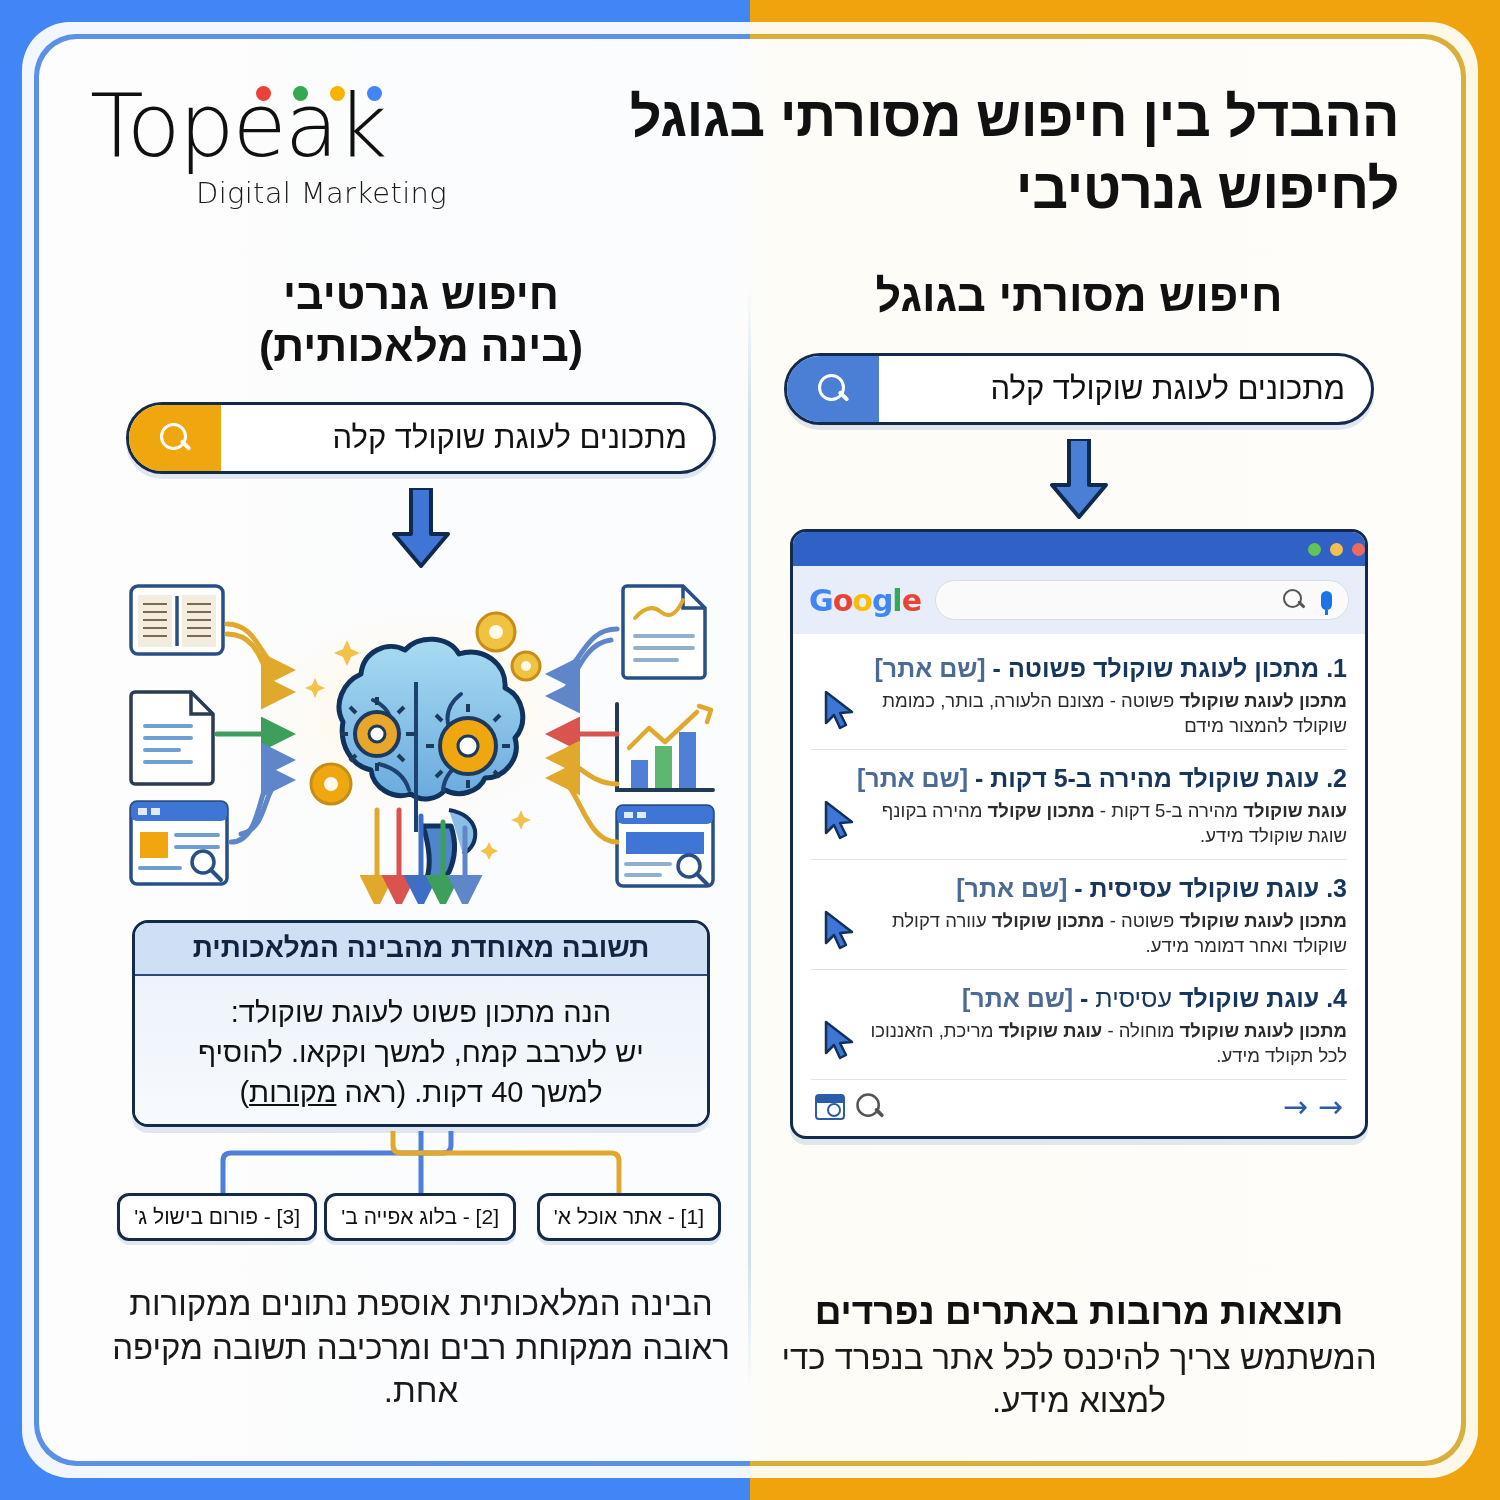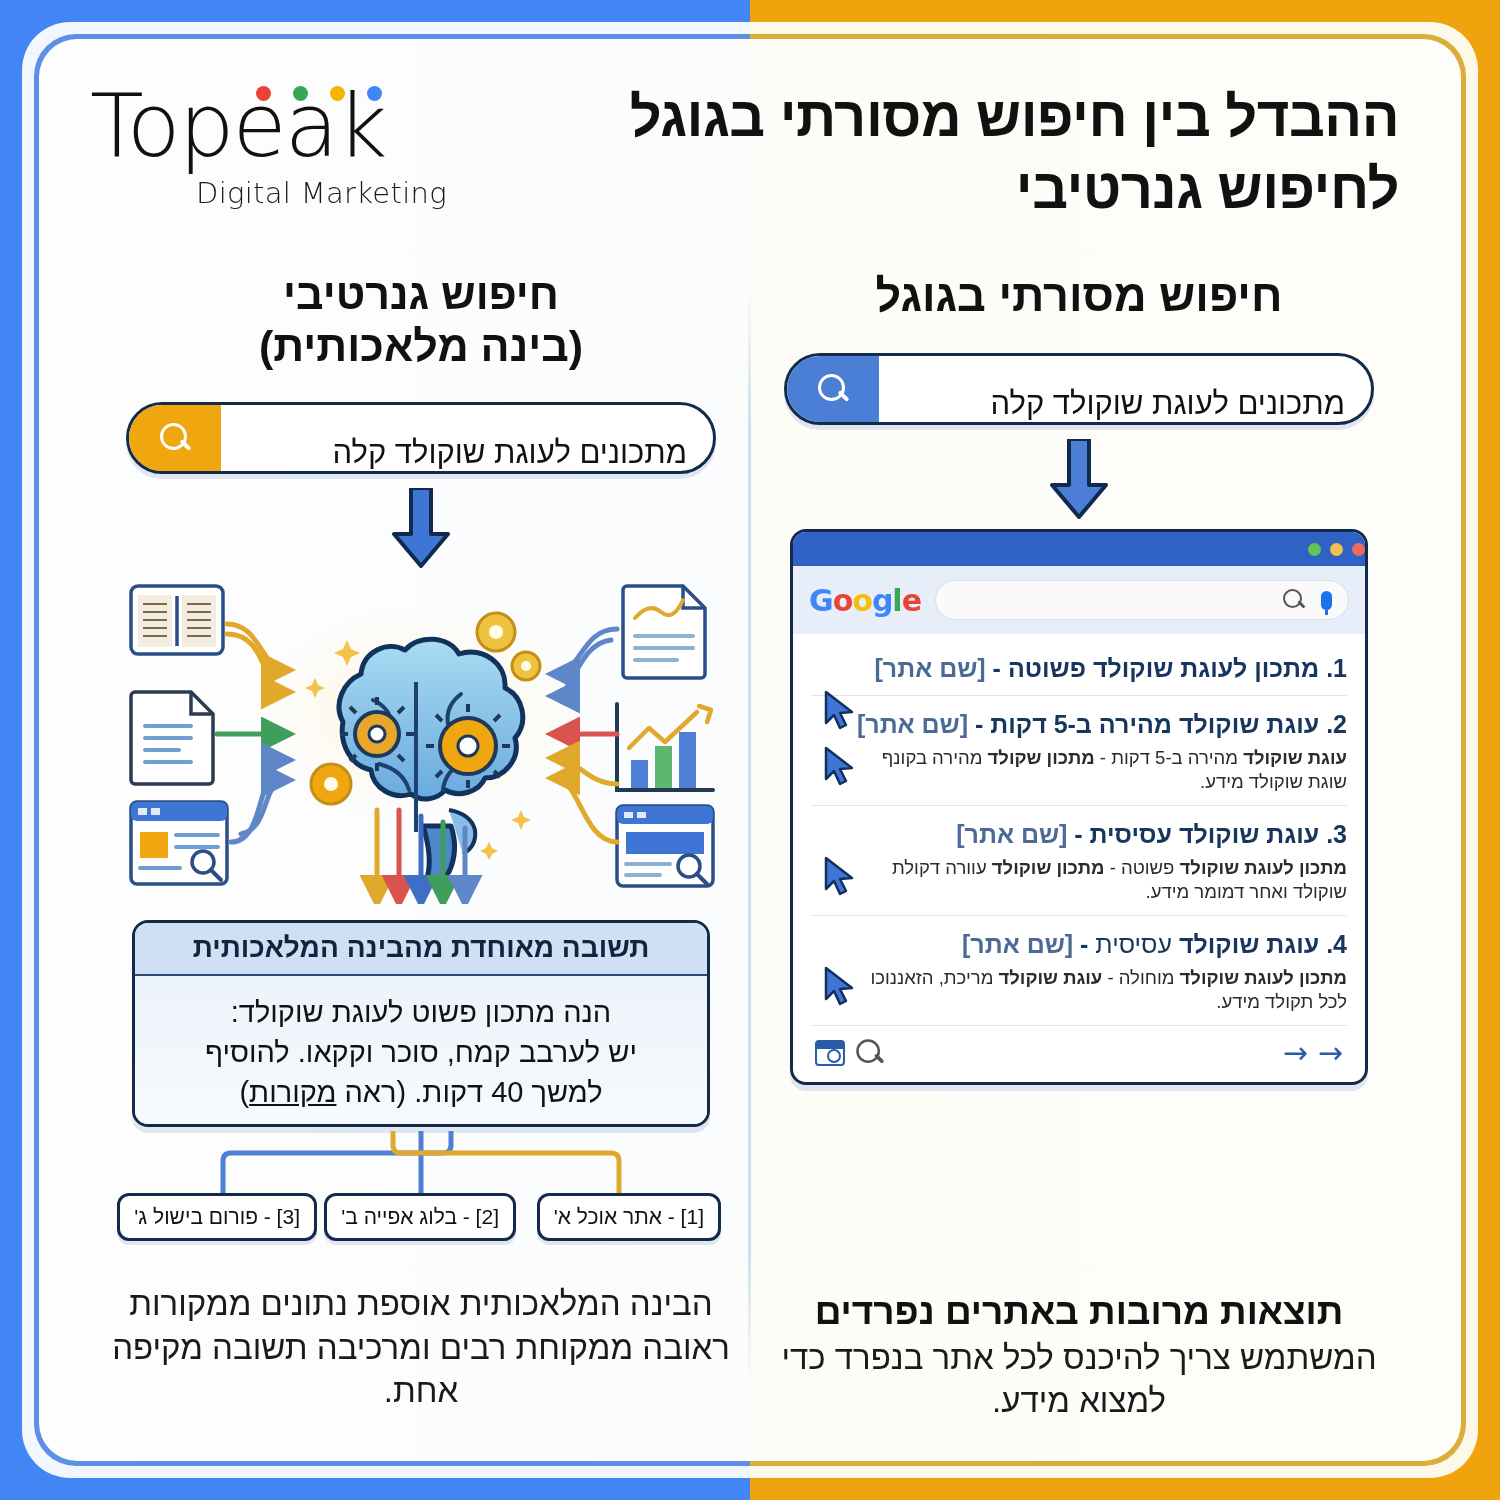--- a/index.html
+++ b/index.html
@@ -67,21 +67,21 @@
   .col-head {
     text-align: center; font-size: 45px; font-weight: bold; color: #111;
     line-height: 1.2;
   }
   .col-head.two { font-size: 43px; }
 
   
   .pill {
     position: relative; margin: 30px auto 12px; width: 590px; height: 72px;
     border: 3px solid #132a4a; border-radius: 38px; background: #fff;
-    display: flex; align-items: flex-end; overflow: hidden;
+    display: flex; align-items: center; overflow: hidden;
     box-shadow: 0 5px 0 0 rgba(190,205,225,.45);
   }
   .pill .txt {
     flex: 1; text-align: right; padding: 0 26px 0 8px;
     font-size: 31px; color: #111; white-space: nowrap;
   }
   .pill .btn {
     width: 92px; height: 100%; display: flex; align-items: center; justify-content: center;
   }
   .pill-left .btn  { background: #4b7fd6; }
@@ -239,20 +239,23 @@
           <span class="mic"></span>
         </div>
       </div>
 
       <div class="results">
 
         <div class="res">
           <div class="res-title">
             <span>1.</span>
             <span>מתכון לעוגת שוקולד פשוטה</span><span> - </span><span class="site">[שם אתר]</span>
+          </div>
+          <div class="res-snip">
+            <span>מתכון לעוגת שוקולד</span><span class="lite"> פשוטה - מצונם הלעורה, בותר, כמומת שוקולד להמצור מידם</span>
           </div>
           <svg class="cursor" viewBox="0 0 34 40">
             <path d="M3 2 L3 33 L11 25 L17 38 L23 35 L17 23 L29 22 Z" fill="#3f76d6" stroke="#12305c" stroke-width="2.5" stroke-linejoin="round"></path>
           </svg>
         </div>
 
         <div class="res">
           <div class="res-title">
             <span>2.</span>
             <span>עוגת שוקולד מהירה ב-5 דקות</span><span> - </span><span class="site">[שם אתר]</span>
@@ -468,21 +471,21 @@
         <path d="M310 242 L310 326" fill="none" stroke="#3E6FC4" stroke-width="5" marker-end="url(#ar-db)" stroke-linecap="round"></path>
         <path d="M332 248 L332 326" fill="none" stroke="#3E9E5B" stroke-width="5" marker-end="url(#ar-g)" stroke-linecap="round"></path>
         <path d="M354 254 L354 326" fill="none" stroke="#5E86C8" stroke-width="5" marker-end="url(#ar-b)" stroke-linecap="round"></path>
       </svg>
     </div>
 
     <div class="ai-box">
       <div class="ai-head">תשובה מאוחדת מהבינה המלאכותית</div>
       <div class="ai-body">
         <div>הנה מתכון פשוט לעוגת שוקולד:</div>
-        <div>יש לערבב קמח, סוכר וקקאו. להוסיף</div>
+        <div>יש לערבב קמח, למשך וקקאו. להוסיף</div>
         <div><span>למשך 40 דקות. (ראה </span><u>מקורות</u><span>)</span></div>
       </div>
     </div>
 
     <div class="cites">
       <svg class="cite-lines" viewBox="0 0 600 64">
         <path d="M300 0 L300 64" fill="none" stroke="#4f7fd6" stroke-width="5"></path>
         <path d="M330 0 L330 14 Q330 22 322 22 L110 22 Q102 22 102 30 L102 64" fill="none" stroke="#4f7fd6" stroke-width="5" stroke-linecap="round"></path>
         <path d="M272 0 L272 14 Q272 22 280 22 L490 22 Q498 22 498 30 L498 64" fill="none" stroke="#E0A92C" stroke-width="5" stroke-linecap="round"></path>
       </svg>

